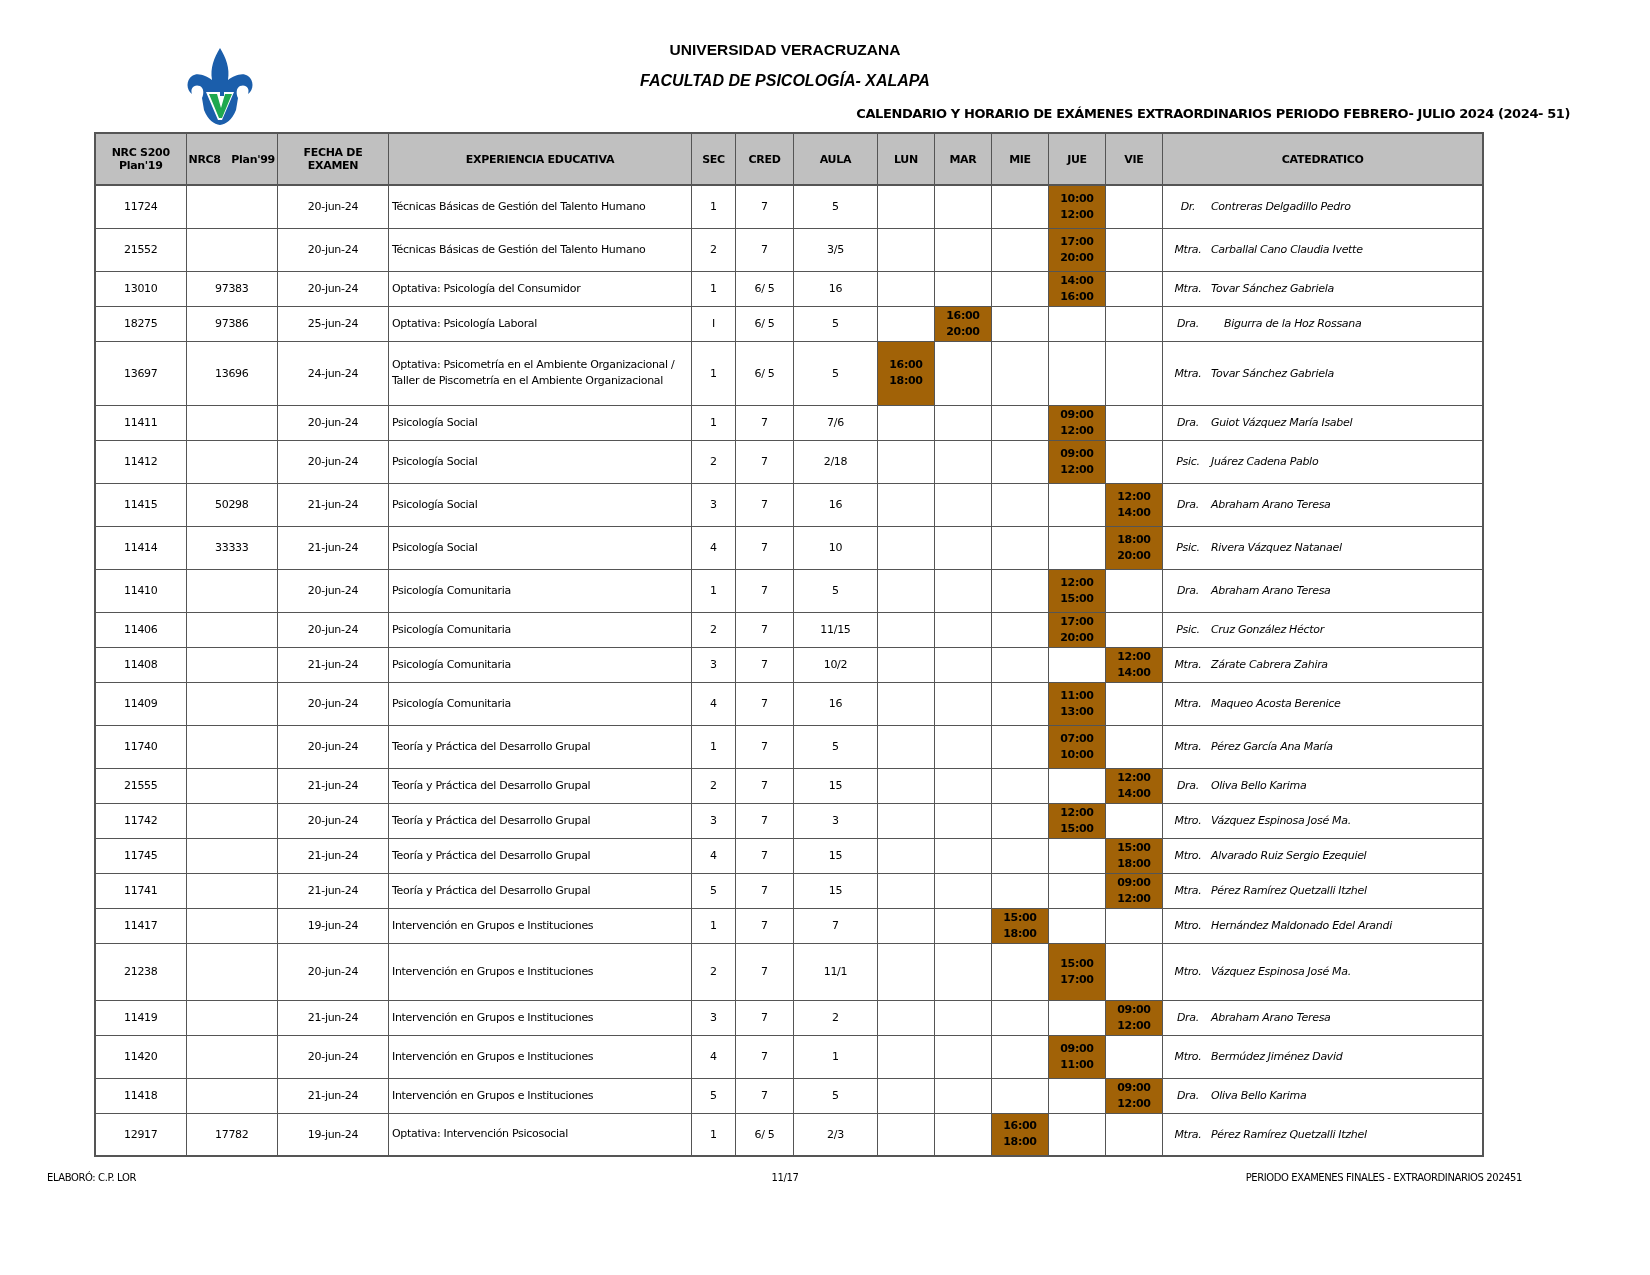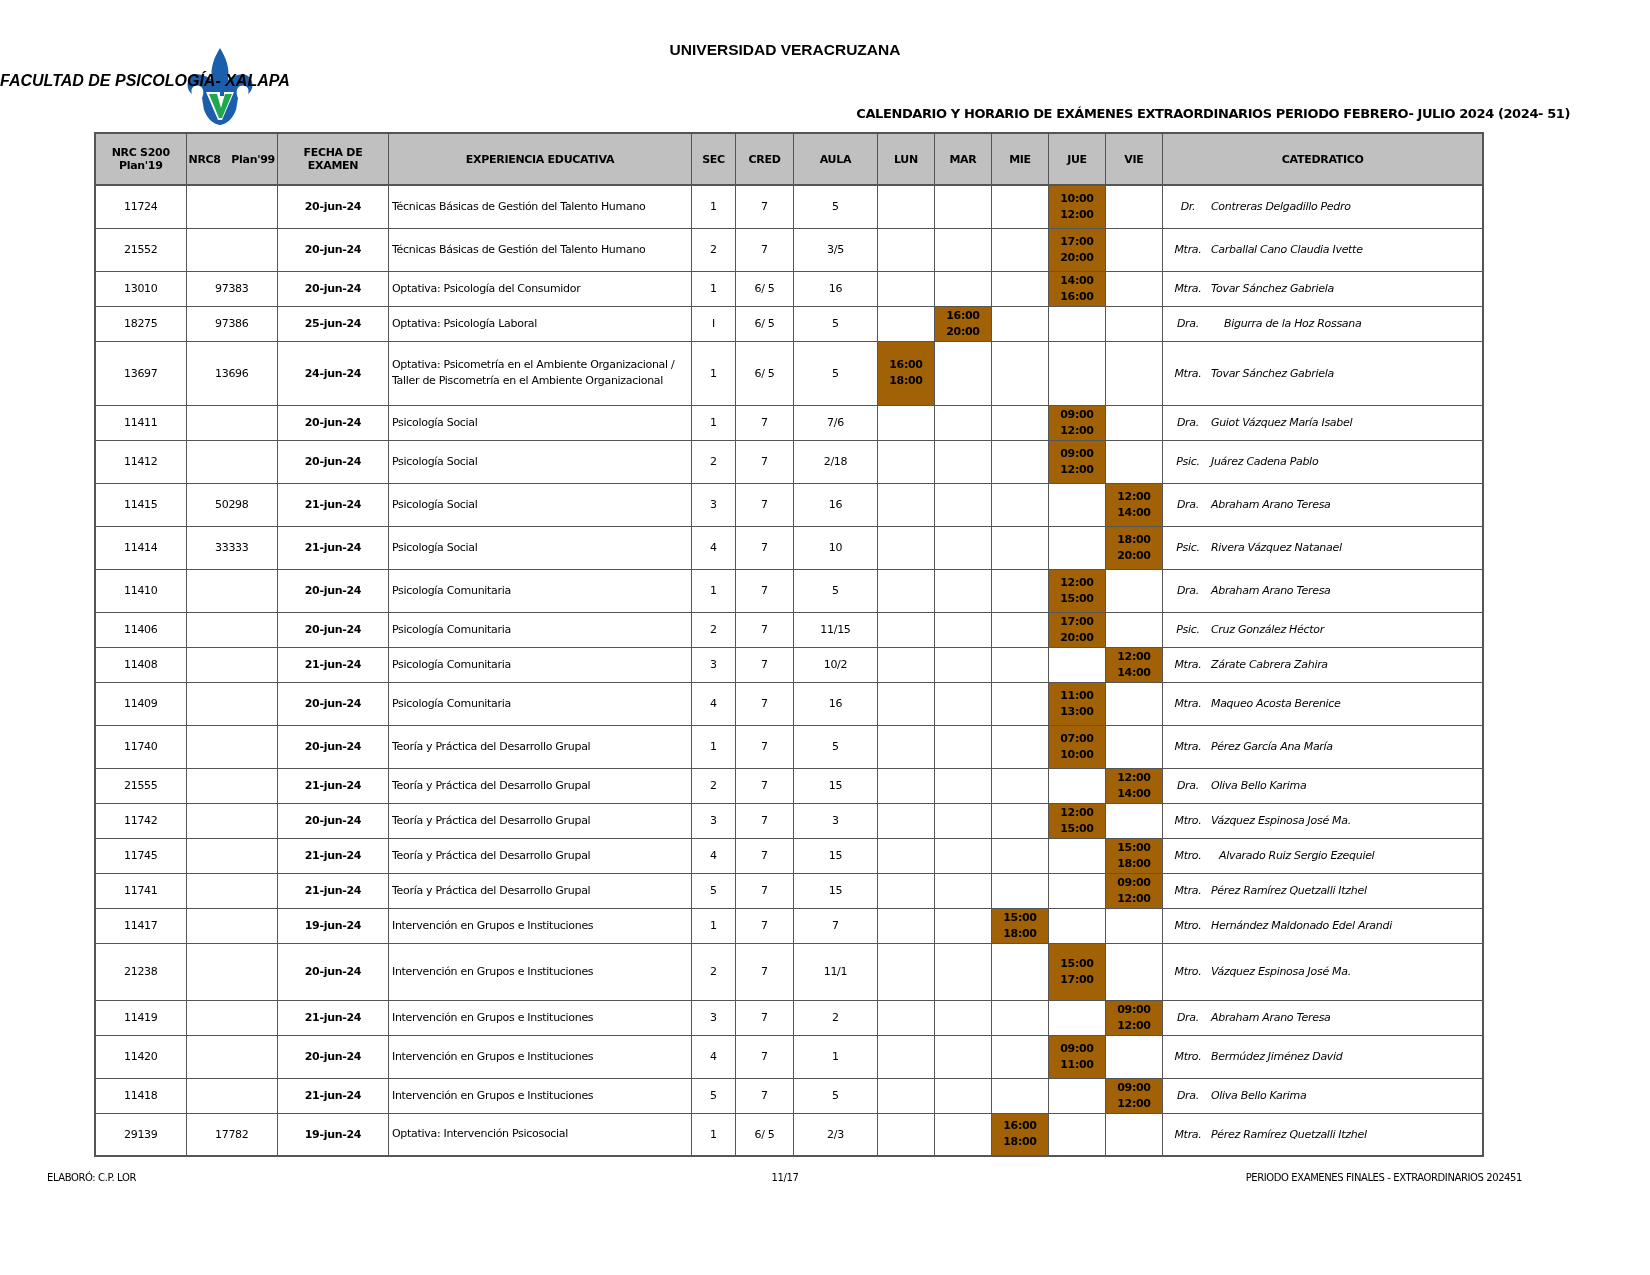--- a/index.html
+++ b/index.html
@@ -1,31 +1,31 @@
 <!DOCTYPE html>
 <html><head>
 <meta charset="utf-8">
 <style>
   html, body { margin:0; padding:0; background:#ffffff; }
   body { width:1650px; height:1275px; position:relative; overflow:hidden;
          font-family:"Liberation Sans", sans-serif; color:#000; }
   .logo { position:absolute; left:184px; top:46px; width:72px; height:80px; }
   .t1 { position:absolute; left:0; width:1570px; text-align:center; top:41px;
         font-size:15.5px; font-weight:bold; }
-  .t2 { position:absolute; left:0; width:1570px; text-align:left; top:72px;
+  .t2 { position:absolute; left:0; width:1570px; text-align:center; top:72px;
         font-size:16px; font-weight:bold; font-style:italic; }
   .t3 { position:absolute; left:0; width:1570px; text-align:right; top:106px;
         font-size:13px; font-weight:bold; font-family:"DejaVu Sans", sans-serif; letter-spacing:-0.4px; }
   table.sched { position:absolute; left:94px; top:132px; border-collapse:collapse;
         font-family:"DejaVu Sans", sans-serif; font-size:11px; table-layout:fixed;
         border:2px solid #555; }
   table.sched th { background:#c0c0c0; font-weight:bold; font-size:11px; height:50px;
         border:1px solid #555; border-bottom:2px solid #555; text-align:center; padding:0 2px; letter-spacing:-0.3px; }
   table.sched td { border:1px solid #555; text-align:center; padding:0 2px; letter-spacing:-0.3px; }
-  td.date { font-weight:bold; }
+  td.date { font-weight:normal; }
   td.ee { text-align:left !important; padding-left:3px !important; line-height:16px; }
   td.time { background:#a16207; font-weight:bold; line-height:16px; }
   td.prof { text-align:left !important; padding-left:6px !important;font-style:italic; }
   .ttl { display:inline-block; width:38px; text-align:center; }
   .foot { position:absolute; top:1172px; font-size:10px; font-family:"DejaVu Sans", sans-serif; letter-spacing:-0.4px; }
 </style>
 </head>
 <body>
 
 <svg class="logo" viewBox="0 0 72 80">
@@ -369,21 +369,21 @@
         <td>7</td>
         <td>15</td>
         <td></td>
         <td></td>
         <td></td>
         <td></td>
         <td class="time">
           <div>15:00</div>
           <div>18:00</div>
         </td>
-        <td class="prof"><span class="ttl">Mtro.</span><span style="margin-left: 12px;">Alvarado Ruiz Sergio Ezequiel</span></td>
+        <td class="prof"><span class="ttl">Mtro.</span><span style="margin-left: 4px;">Alvarado Ruiz Sergio Ezequiel</span></td>
       </tr>
       <tr style="height: 35px;">
         <td>11741</td>
         <td></td>
         <td class="date">21-jun-24</td>
         <td class="ee">Teoría y Práctica del Desarrollo Grupal</td>
         <td>5</td>
         <td>7</td>
         <td>15</td>
         <td></td>
@@ -480,21 +480,21 @@
         <td></td>
         <td></td>
         <td></td>
         <td class="time">
           <div>09:00</div>
           <div>12:00</div>
         </td>
         <td class="prof"><span class="ttl">Dra.</span><span style="margin-left: 4px;">Oliva Bello Karima</span></td>
       </tr>
       <tr style="height: 43px;">
-        <td>29139</td>
+        <td>12917</td>
         <td>17782</td>
         <td class="date">19-jun-24</td>
         <td class="ee">Optativa: Intervención Psicosocial</td>
         <td>1</td>
         <td>6/ 5</td>
         <td>2/3</td>
         <td></td>
         <td></td>
         <td class="time">
           <div>16:00</div>

